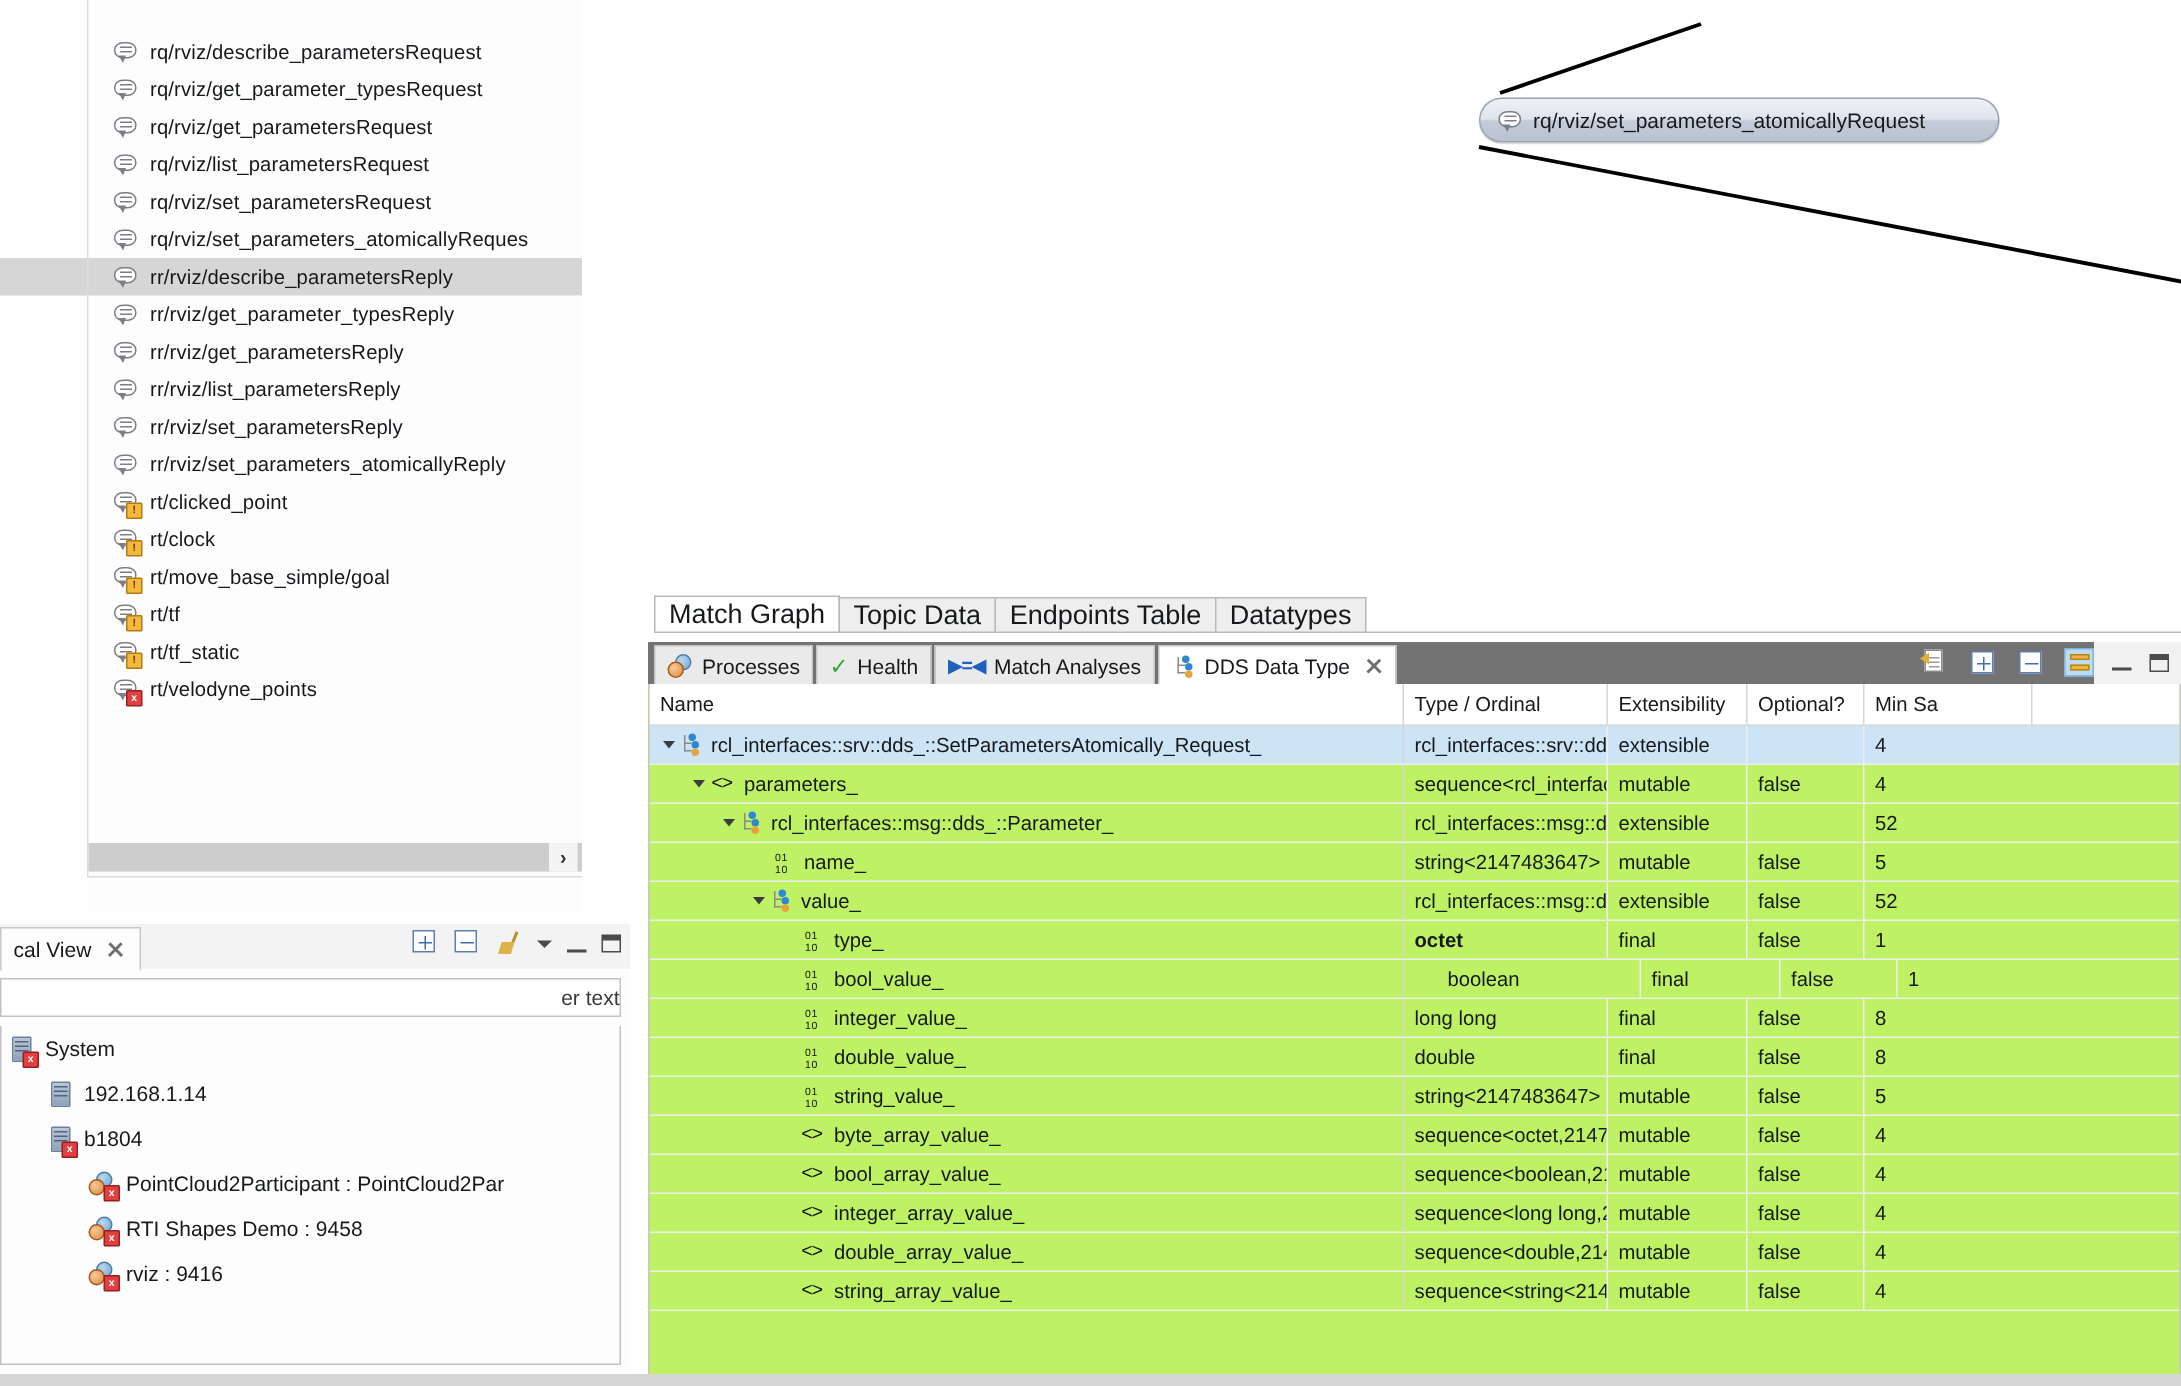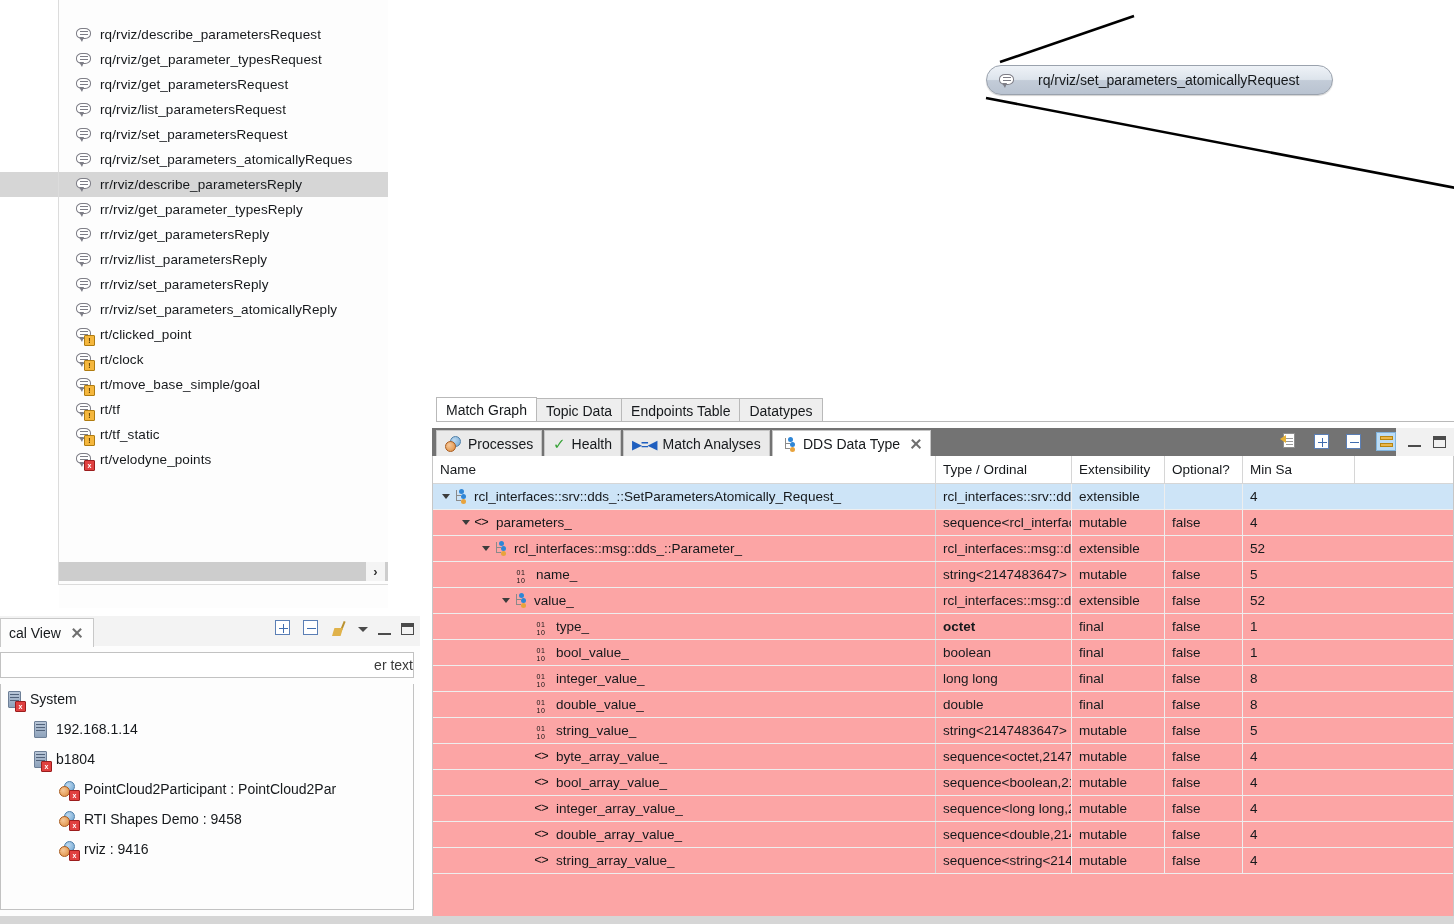--- a/index.html
+++ b/index.html
@@ -101,26 +101,26 @@
 
   
   #graph{position:absolute;left:428px;top:0;width:1026px;height:396px;background:#ffffff;overflow:hidden;}
   #topic-node{
     position:absolute;left:558px;top:65px;width:347px;height:30px;
     border-radius:15px;border:1px solid #9aa2ad;box-sizing:border-box;
     background:linear-gradient(180deg,#eef2f7 0%,#dde4ec 48%,#c3ccd8 52%,#b9c3d1 100%);
     display:flex;align-items:center;padding-left:12px;
     font-size:14px;color:#16191c;box-shadow:0 1px 1px rgba(0,0,0,.18);
   }
-  #topic-node .lbl{margin-left:24px;}
+  #topic-node .lbl{margin-left:8px;}
 
   
   #view-tabs{position:absolute;left:436px;top:398px;height:24px;display:flex;align-items:flex-end;}
   .vtab{
-    height:23px;padding:0 9px;display:flex;align-items:center;font-size:14px;color:#16191c;
+    height:23px;padding:0 9px;display:flex;align-items:center;font-size:18px;color:#16191c;
     border:1px solid #b9b9b9;border-bottom:none;background:#eeeeee;margin-right:-1px;
   }
   .vtab.active{background:#ffffff;border-bottom:1px solid #fff;}
   #view-tabs-underline{position:absolute;left:436px;top:421px;width:1018px;height:1px;background:#b9b9b9;}
 
   
   #bottom-view{position:absolute;left:432px;top:428px;width:1022px;height:496px;background:#f1f1f1;}
   #bv-tabrow{position:absolute;left:0;top:0;width:964px;height:28px;background:#737373;}
   .bvtab{
     position:absolute;top:2px;height:26px;display:flex;align-items:center;padding:0 8px;
@@ -132,21 +132,21 @@
   .tb-ic{width:20px;height:19px;position:relative;}
   .tb-ic.hl{background:#bcdcf5;border:1px solid #7fb3dd;box-sizing:border-box;}
   .doc{position:absolute;left:3px;top:1px;width:12px;height:15px;background:#fff;border:1.3px solid #8e8e8e;box-sizing:border-box;}
   .doc .ln{position:absolute;left:2px;width:7px;height:1.2px;background:#9a9a9a;}
   .docarrow{position:absolute;left:0px;top:3px;width:0;height:0;border-top:4px solid transparent;border-bottom:4px solid transparent;border-right:6px solid #e5b035;}
   .swap{position:absolute;left:2px;top:2px;width:15px;height:14px;}
   .swap .a1,.swap .a2{position:absolute;height:4px;background:#eab64a;border:1px solid #b8860f;box-sizing:border-box;}
   .swap .a1{left:1px;top:1px;width:13px;}
   .swap .a2{left:1px;top:8px;width:13px;}
   #tree-table{
-    position:absolute;left:0;top:28px;width:1022px;bottom:0;background:#fca5a5;
+    position:absolute;left:0;top:28px;width:1022px;bottom:0;background:#bef264;
     border:1px solid #c6c6c6;border-top:none;box-sizing:border-box;overflow:hidden;
   }
   .thead{display:flex;height:27px;background:#fff;border-bottom:1px solid #d6d6d6;}
   .thead .th{
     display:flex;align-items:center;font-size:13.5px;color:#16191c;padding-left:7px;
     border-right:1px solid #d6d6d6;box-sizing:border-box;white-space:nowrap;overflow:hidden;
   }
   .trow{display:flex;height:25px;border-bottom:1px solid #eeeeee;font-size:13.5px;color:#16191c;}
   .trow.sel{background:#cde4f7;}
   .trow .td{display:flex;align-items:center;padding-left:7px;box-sizing:border-box;white-space:nowrap;overflow:hidden;border-right:1px solid #eeeeee;}
@@ -607,21 +607,21 @@
             <div class="td" style="width:93px;">final</div>
             <div class="td" style="width:78px;">false</div>
             <div class="td" style="width:112px;border-right:none;">1</div>
           </div>
           <div class="trow">
             <div class="td name" style="width:503px;padding-left:86px;">
               <span class="chev empty"></span>
               <span class="ic-prim">01<br>10</span>
               <span class="nm">bool_value_</span>
             </div>
-            <div class="td" style="width:136px;">boolean</div>
+            <div class="td" style="width:136px;margin-left:22px;">boolean</div>
             <div class="td" style="width:93px;">final</div>
             <div class="td" style="width:78px;">false</div>
             <div class="td" style="width:112px;border-right:none;">1</div>
           </div>
           <div class="trow">
             <div class="td name" style="width:503px;padding-left:86px;">
               <span class="chev empty"></span>
               <span class="ic-prim">01<br>10</span>
               <span class="nm">integer_value_</span>
             </div>

